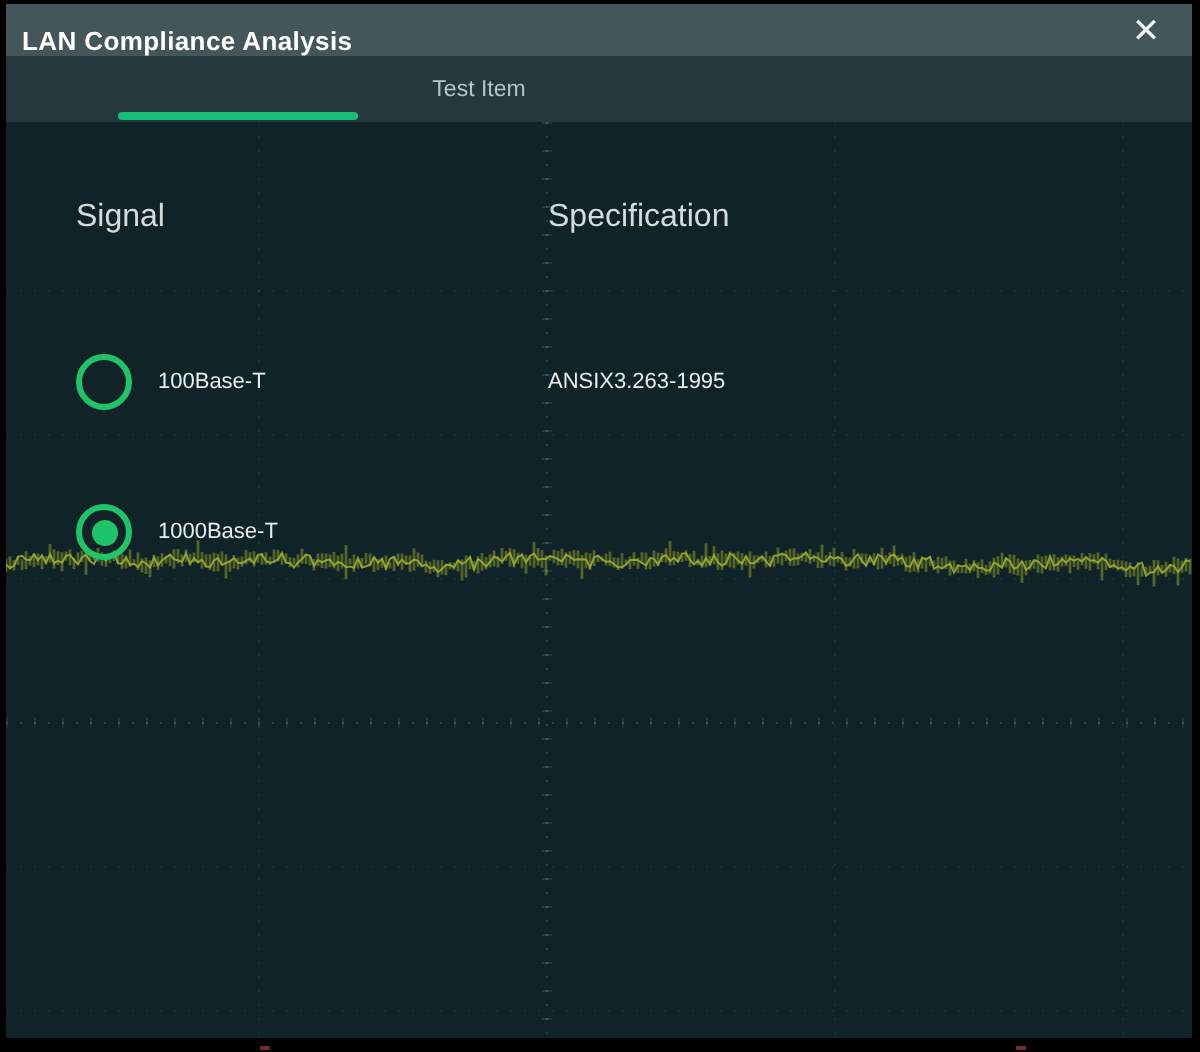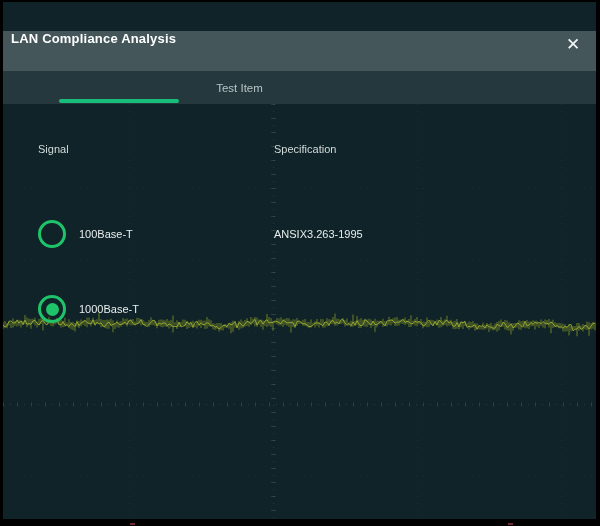--- a/index.html
+++ b/index.html
@@ -7,22 +7,22 @@
     width:600px;height:526px;position:relative;background:#000;
     font-family:"Liberation Sans","DejaVu Sans",sans-serif;
     -webkit-font-smoothing:antialiased;overflow:hidden;
   }
   .panel{
     position:absolute;left:3px;top:2px;width:593px;height:517px;
     display:flex;flex-direction:column;background:#102328;
   }
   
   .titlebar{
-    height:40px;background:#44565a;display:flex;align-items:flex-start;
-    padding:0 8px;flex:0 0 auto;position:relative;margin-top:29px;
+    height:26px;background:#44565a;display:flex;align-items:flex-end;
+    padding:0 8px;flex:0 0 auto;position:relative;
   }
   .titlebar .title{
     color:#ffffff;font-size:13px;font-weight:bold;letter-spacing:.2px;
   }
   .close-btn{
     position:absolute;right:8px;top:0;height:26px;width:30px;
     display:flex;align-items:center;justify-content:center;
     color:#f2f5f5;font-size:17px;line-height:1;cursor:default;
   }
   
@@ -52,21 +52,21 @@
   .grid-h.center{background:repeating-linear-gradient(to right,rgba(180,220,220,.15) 0 1px,transparent 1px 7px);}
   .vticks{position:absolute;left:268px;top:0;bottom:0;width:5px;
     background:repeating-linear-gradient(to bottom,rgba(180,220,220,.13) 0 1px,transparent 1px 14px);}
   .hticks{position:absolute;left:0;right:0;top:298px;height:5px;
     background:repeating-linear-gradient(to right,rgba(180,220,220,.10) 0 1px,transparent 1px 14px);}
   
   .hdr-row{position:absolute;top:39px;left:0;right:0;height:16px;}
   .col-signal{position:absolute;left:35px;}
   .col-label{position:absolute;left:76px;}
   .col-spec{position:absolute;left:235px;margin-left:36px;}
-  .hdr-row span{color:#d3dbdb;font-size:11px;}
+  .hdr-row span{color:#d3dbdb;font-size:16px;}
   .sig-row{position:absolute;left:0;right:0;height:28px;}
   .sig-row .txt{color:#e8eeee;font-size:11px;position:absolute;top:50%;transform:translateY(-50%);}
   .radio{
     position:absolute;left:35px;top:0;width:28px;height:28px;border-radius:50%;
     border:3px solid #1ec36a;box-sizing:border-box;background:transparent;
     display:flex;align-items:center;justify-content:center;
   }
   .radio .dot{width:13px;height:13px;border-radius:50%;background:#1ec36a;display:none;}
   .radio.selected .dot{display:block;}
   

